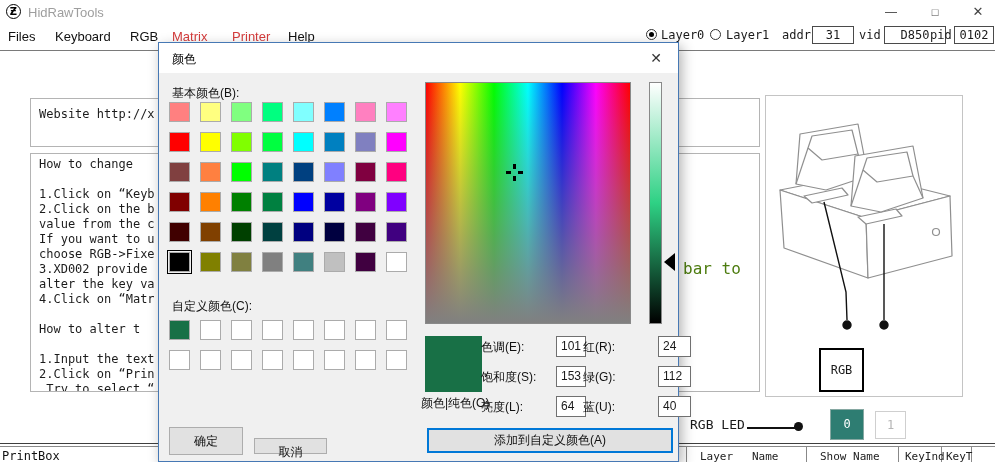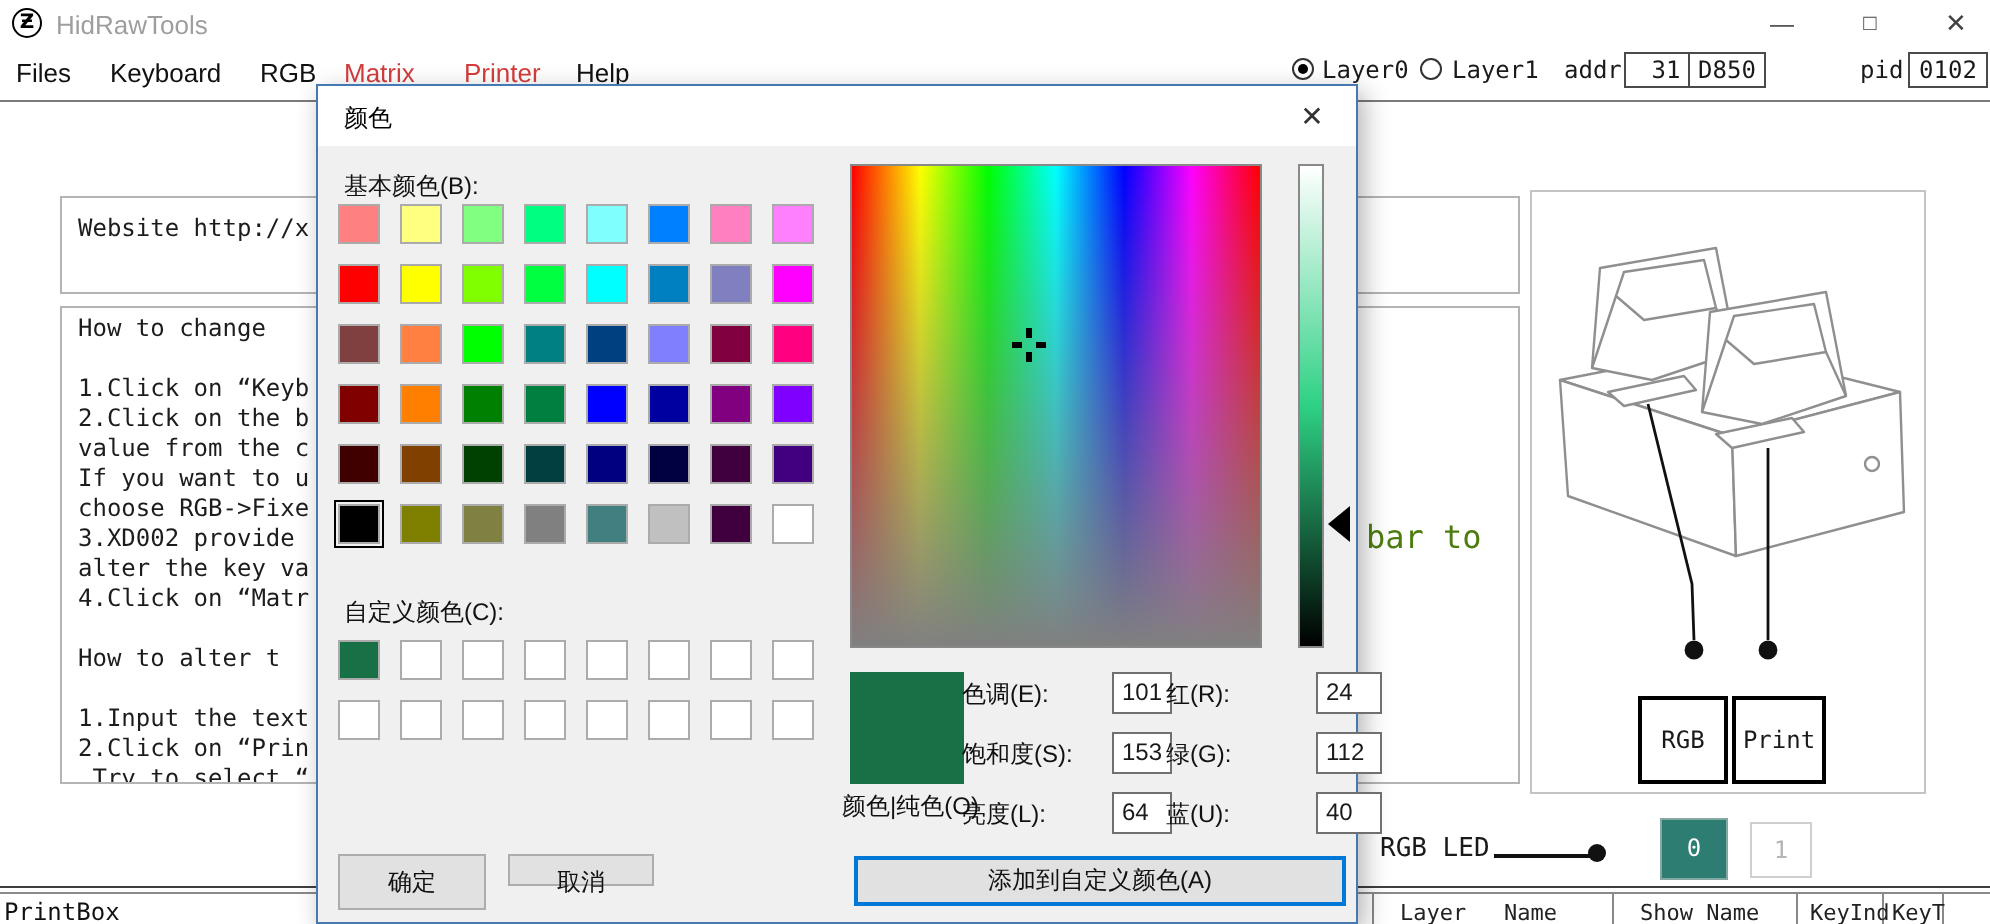--- a/index.html
+++ b/index.html
@@ -84,21 +84,21 @@
   .basic-grid{left:10px;top:59px}
   .custom-grid{left:10px;top:277px}
   .sw{width:21px;height:20px;border:1px solid #ababab;box-sizing:border-box;background:#fff}
   .sw.selected{outline:1.5px solid #000;outline-offset:1px}
 
   .btn{background:#e1e1e1;border:1px solid #adadad;box-sizing:border-box;font-size:12px;
     text-align:center;color:#111}
   .btn-define{left:11px;top:350px;width:240px;height:27px;line-height:25px;
     background:#cfcfcf;border-color:#bdbdbd;color:#8a8a8a}
   .btn-ok{left:10px;top:384px;width:74px;height:28px;line-height:26px}
-  .btn-cancel{left:95px;top:384px;width:73px;height:16px;line-height:26px}
+  .btn-cancel{left:95px;top:395px;width:73px;height:16px;line-height:26px}
   .btn-add{left:268px;top:385px;width:246px;height:25px;line-height:21px;border:2px solid #0078d7}
 
   .grad{left:266px;top:39px;width:206px;height:242px;border:1px solid #898989;box-sizing:border-box;
     background:
       linear-gradient(to bottom, rgba(128,128,128,0) 0%, #808080 100%),
       linear-gradient(to right,#ff0000 0%,#ffff00 16.7%,#00ff00 33.3%,#00ffff 50%,#0000ff 66.7%,#ff00ff 83.3%,#ff0000 100%)}
   .crosshair{left:347px;top:121px;width:17px;height:17px}
   .crosshair i{position:absolute;background:#000}
   .crosshair .ct{left:7px;top:0;width:3px;height:5px}
   .crosshair .cb{left:7px;bottom:0;width:3px;height:5px}
@@ -142,21 +142,21 @@
 <span class="abs menuitem" style="left:288px">Help</span>
 <div class="abs menusep"></div>
 
 <div class="abs radio sel mono" style="left:646px;top:29px"></div>
 <span class="abs tr-label mono" style="left:661px">Layer0</span>
 <div class="abs radio" style="left:710px;top:29px"></div>
 <span class="abs tr-label mono" style="left:726px">Layer1</span>
 <span class="abs tr-label mono" style="left:782px">addr</span>
 <div class="abs tr-field mono" style="left:812px;width:42px">31</div>
 <span class="abs tr-label mono" style="left:859px">vid</span>
-<div class="abs tr-field mono" style="left:844px;width:39px">D850</div>
+<div class="abs tr-field mono" style="left:884px;width:62px">D850</div>
 <span class="abs tr-label mono" style="left:930px">pid</span>
 <div class="abs tr-field mono" style="left:954px;width:40px">0102</div>
 
 <div class="abs tbox box1">
   <pre>Website http://x</pre>
 </div>
 <div class="abs tbox box2">
   <pre>How to change 
 
 1.Click on “Keyb
@@ -199,21 +199,20 @@
       <line x1="157" y1="102" x2="147" y2="80"></line>
     </g>
     <g stroke="#111" stroke-width="1.4" fill="#111">
       <polyline points="58,106 80,196 81,224" fill="none"></polyline>
       <line x1="118" y1="128" x2="118" y2="224"></line>
       <circle cx="81" cy="229" r="4"></circle>
       <circle cx="118" cy="229" r="4"></circle>
     </g>
   </svg>
   <div class="abs keybtn kb-rgb mono">RGB</div>
-  <div class="abs keybtn kb-print mono">Print</div>
 </div>
 
 <span class="abs rgbled-label mono">RGB LED</span>
 <div class="abs led-line"></div>
 <div class="abs led-dot"></div>
 <div class="abs led0 mono" style="background: rgb(46, 125, 114);">0</div>
 <div class="abs led1 mono">1</div>
 
 <div class="abs bottom-line1"></div>
 <div class="abs bottom-line2"></div>

